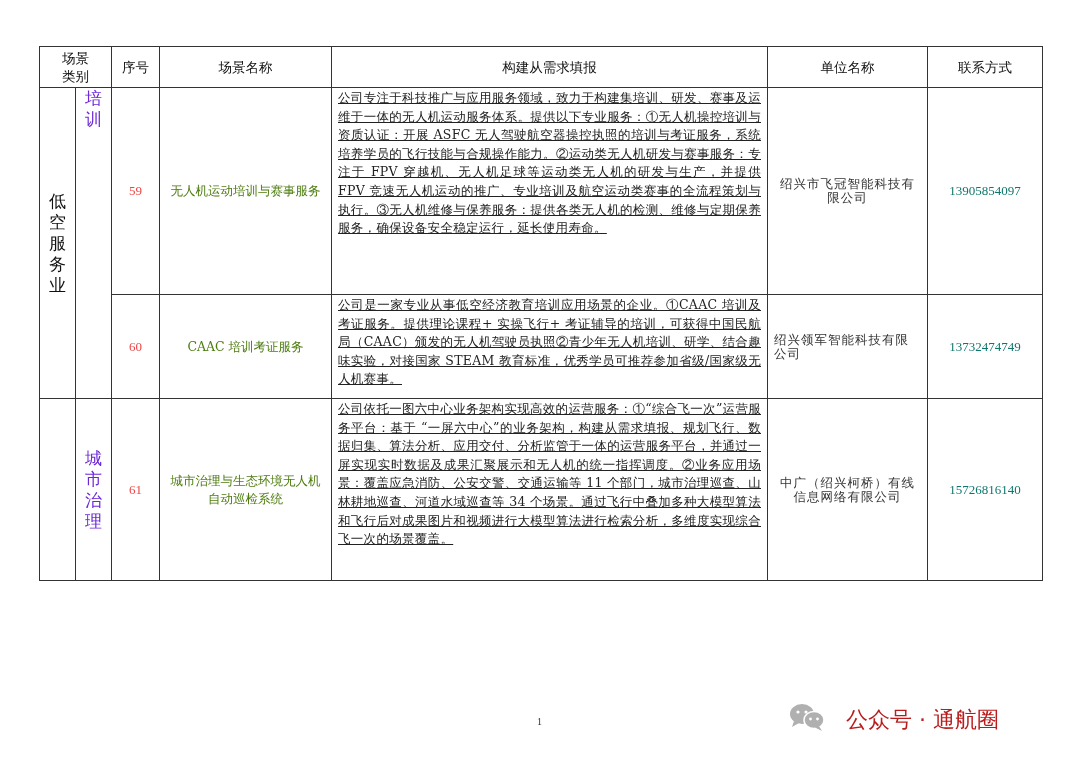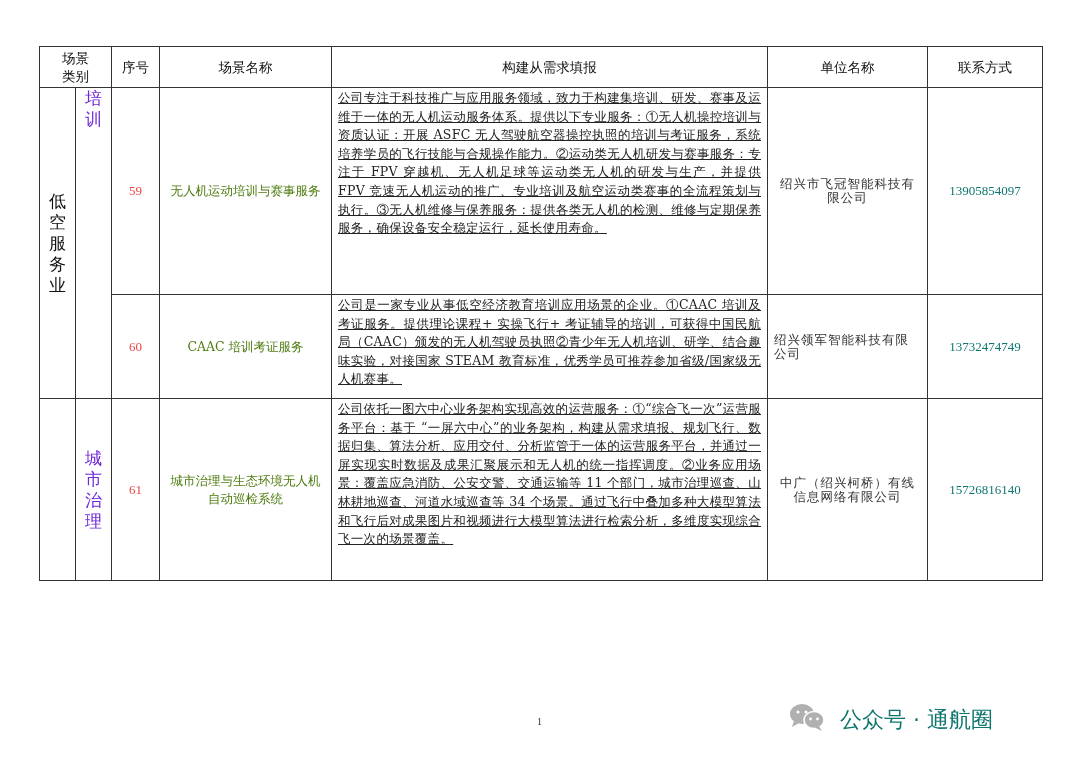--- a/index.html
+++ b/index.html
@@ -17,22 +17,22 @@
   .num { text-align:center; font-size:13px; font-family:"Liberation Serif",serif; color:#ef4444; }
   .name { text-align:center; font-size:12.5px; line-height:18px; padding:0 10px !important; color:#4d7c0f; }
   .desc { font-size:12.5px; line-height:18.6px; padding:1px 6px !important; text-align:justify;
           vertical-align:top; color:#222; letter-spacing:0.3px;text-decoration:underline; }
   .unit { font-size:12.5px; line-height:14px; padding:0 6px !important; color:#333; letter-spacing:1px; }
   .unit.center { text-align:center; }
   .unit.left { text-align:left; }
   .phone { text-align:center; font-size:13px; font-family:"Liberation Serif",serif; color:#0f766e; }
   .vert { display:inline-block; width:1em; word-break:break-all; }
   .page-number { position:absolute; left:537px; top:716px; font-size:10px; font-family:"Liberation Serif",serif; color:#333; }
-  .watermark { position:absolute; left:788px; top:702px; display:flex; align-items:center; gap:12px;
-               font-family:"DejaVu Sans","Liberation Sans",sans-serif; font-size:22px; color:#0f766e; }
+  .watermark { position:absolute; left:788px; top:702px; display:flex; align-items:center; gap:18px;
+               font-family:"DejaVu Sans","Liberation Sans",sans-serif; font-size:22px; color:#b91c1c; }
 </style>
 </head>
 <body>
 
 <table class="main">
   <colgroup>
     <col style="width:36px">
     <col style="width:36px">
     <col style="width:48px">
     <col style="width:172px">

